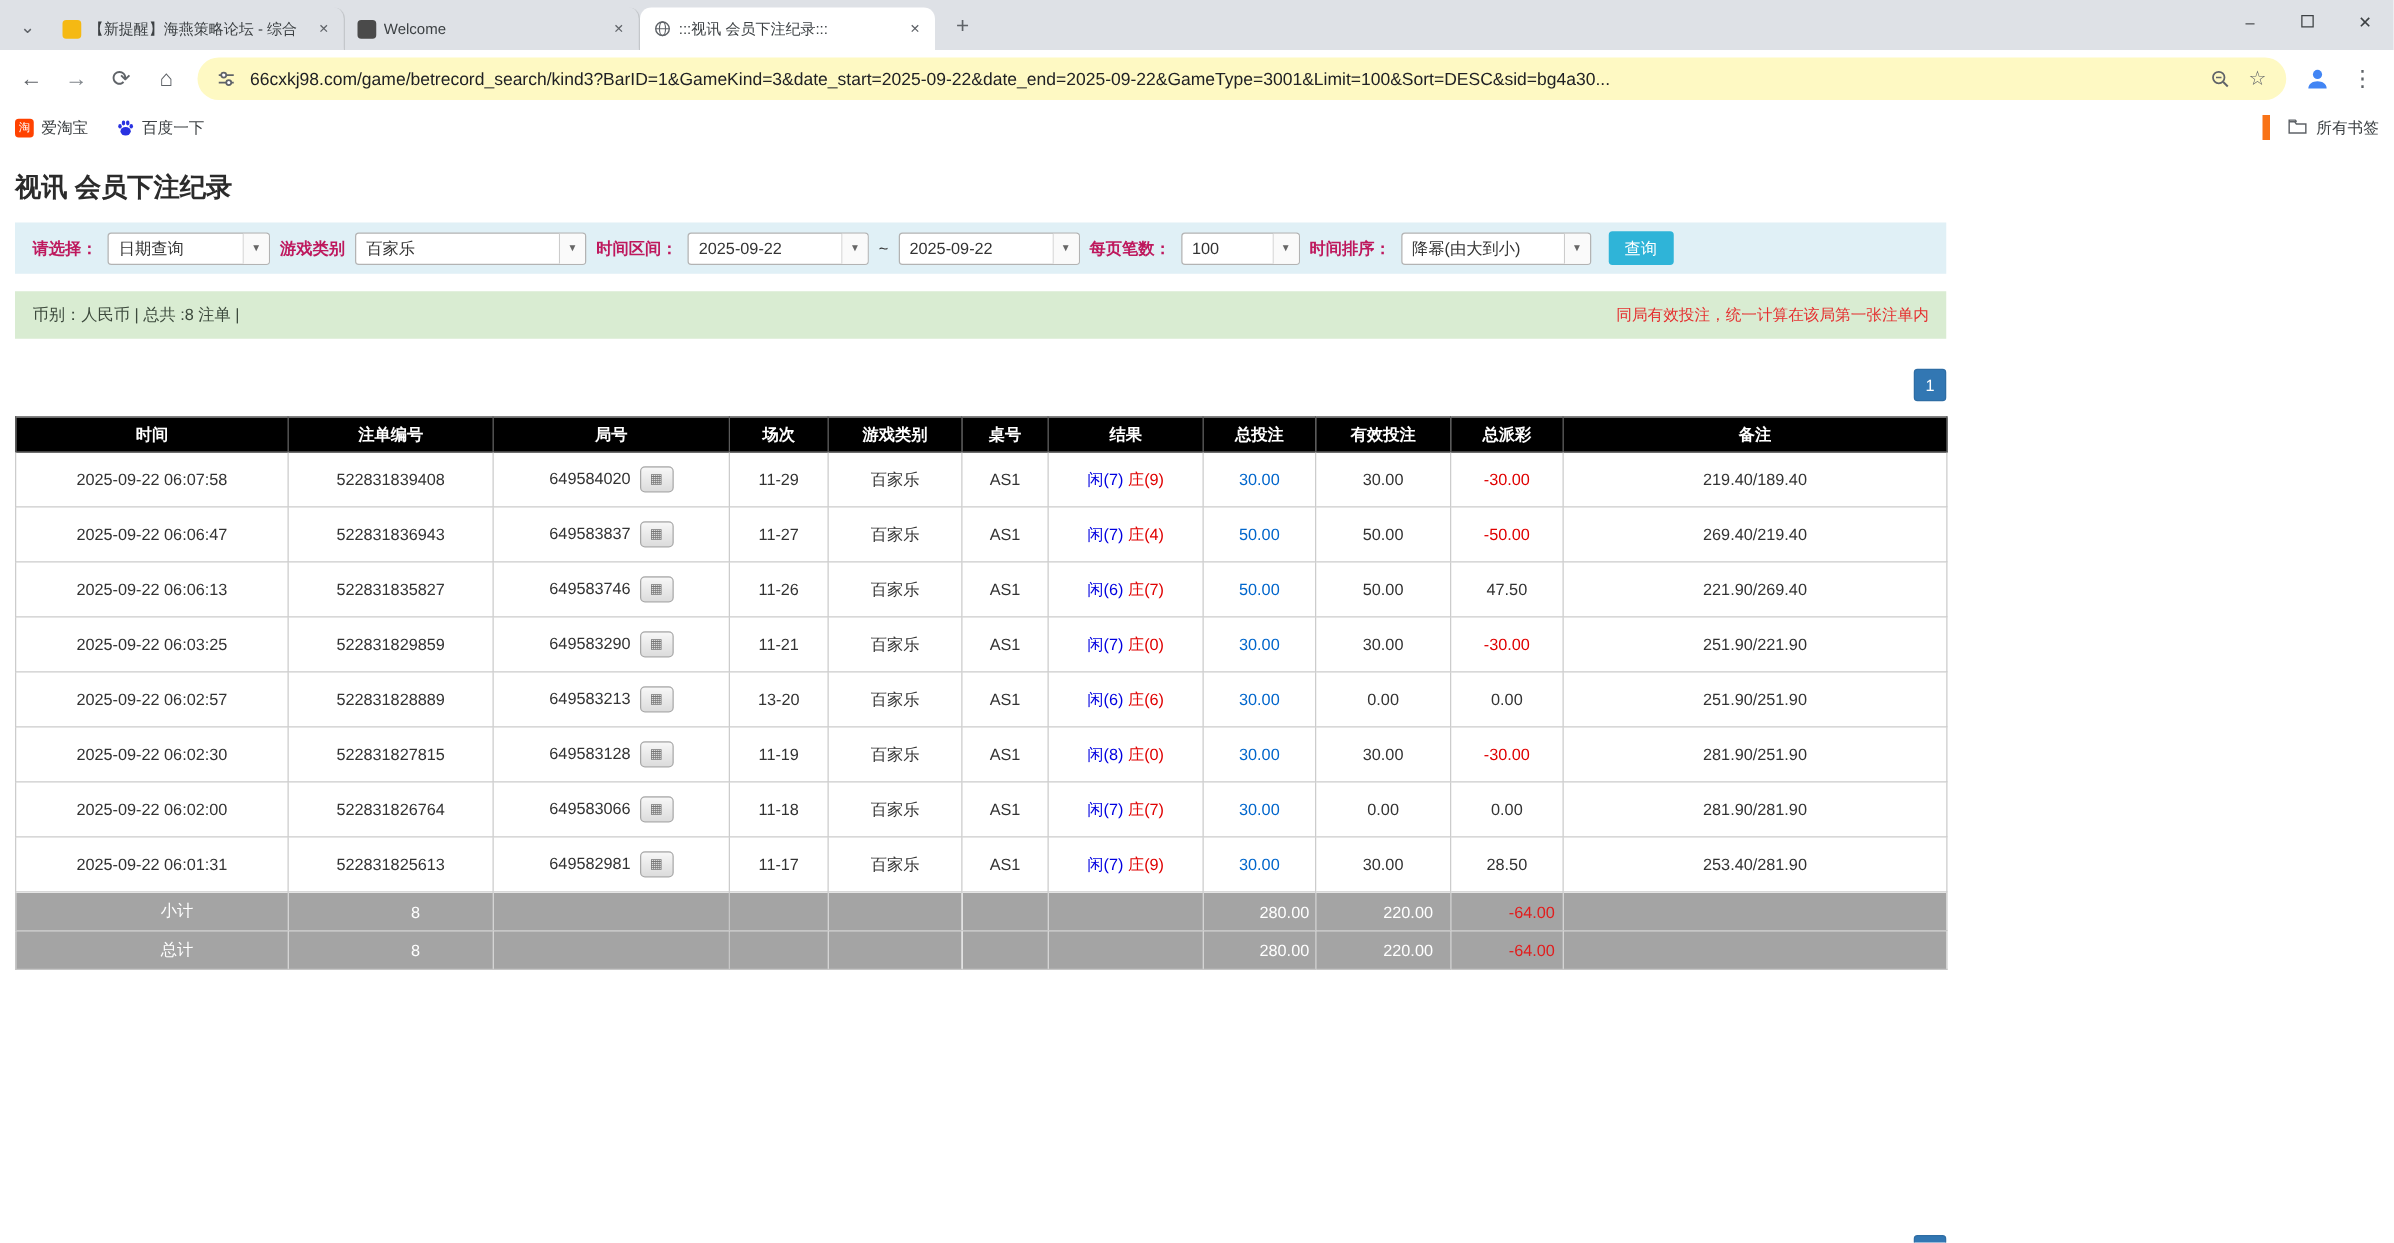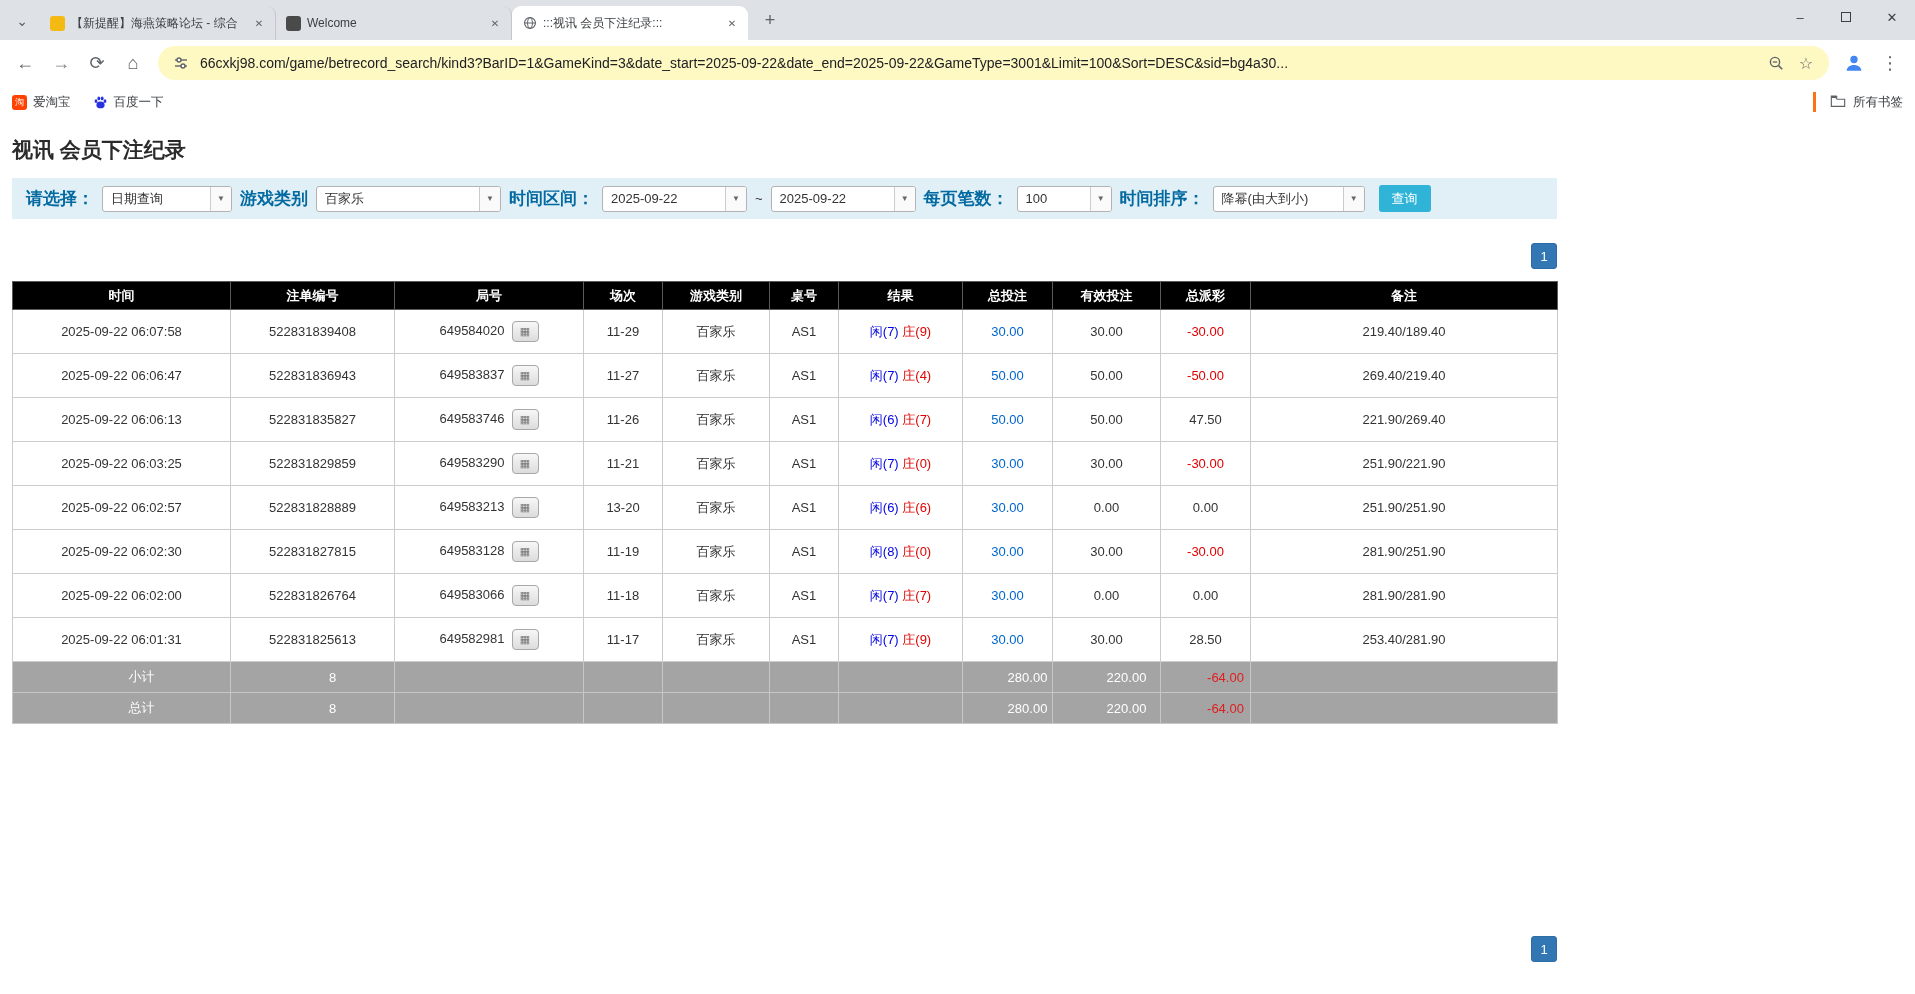--- a/index.html
+++ b/index.html
@@ -31,28 +31,28 @@
   .nav-icon { width:34px; height:34px; border-radius:50%; display:flex; align-items:center; justify-content:center; color:#5f6368; font-size:18px; flex:none; }
   .nav-icon.fwd { color:#80868b; }
   .omnibox { flex:1; height:34px; background:#fef9c3; border-radius:17px; display:flex; align-items:center; padding:0 12px; margin:0 6px; gap:8px; min-width:0; }
   .url-text { flex:1; font-size:14px; color:#202124; white-space:nowrap; overflow:hidden; }
   .omni-icon { width:22px; height:22px; display:flex; align-items:center; justify-content:center; color:#5f6368; font-size:16px; flex:none; }
 
   .bookmarks-bar { height:32px; background:#fff; display:flex; align-items:center; padding:0 12px; gap:22px; }
   .bookmark { display:flex; align-items:center; gap:6px; font-size:12.5px; color:#3c4043; }
   .fav { width:15px; height:15px; display:flex; align-items:center; justify-content:center; flex:none; }
   .fav.taobao { background:#ff4200; border-radius:3px; color:#fff; font-size:9px; }
-  .bookmarks-right { margin-left:auto; display:flex; align-items:center; gap:7px; font-size:12.5px; color:#3c4043; border-left:3px solid #f97316; padding-left:14px; height:20px; }
+  .bookmarks-right { margin-left:auto; display:flex; align-items:center; gap:7px; font-size:12.5px; color:#3c4043; border-left:6px solid #f97316; padding-left:14px; height:20px; }
 
   
   .content { padding:0 0 0 12px; }
   h1.page-title { font-size:21px; font-weight:bold; color:#2b2b2b; margin:18px 0 14px 0; }
 
   .filter-bar { width:1545px; background:#e0f0f6; padding:7px 14px; display:flex; align-items:center; gap:8px; }
-  .flabel { color:#0369a1; font-weight:bold; font-size:17px; white-space:nowrap; }
+  .flabel { color:#be185d; font-weight:bold; font-size:13px; white-space:nowrap; }
   .combo { background:#fff; border:1px solid #b3b3b3; border-radius:3px; height:26px; display:inline-flex; align-items:stretch; }
   .combo-value { padding:0 8px; font-size:13px; color:#333; display:flex; align-items:center; flex:1; white-space:nowrap; overflow:hidden; }
   .combo-arrow { width:21px; border-left:1px solid #ccc; background:#fafafa; color:#666; font-size:8px; display:flex; align-items:center; justify-content:center; border-radius:0 2px 2px 0; }
   .w130 { width:130px; } .w185 { width:185px; } .w145 { width:145px; } .w95 { width:95px; } .w150 { width:152px; }
   .tilde { font-size:13px; color:#333; }
   .search-btn { background:#2fb4d8; color:#fff; border:0; border-radius:3px; height:27px; padding:0 13px; font-size:13px; margin-left:6px; cursor:pointer; }
 
   .info-bar { width:1545px; background:#d9ecd2; margin-top:14px; padding:10px 14px; display:flex; justify-content:space-between; align-items:center; font-size:13px; }
   .info-left { color:#3d4a3d; }
   .info-right { color:#e53030; font-size:12.5px; }
@@ -214,20 +214,24 @@
 
     <span class="flabel">时间排序：</span>
     <div class="combo w150">
       <span class="combo-value">降幂(由大到小)</span>
       <span class="combo-arrow">▼</span>
     </div>
 
     <button class="search-btn">查询</button>
   </div>
 
+  <div class="info-bar">
+    <span class="info-left">币别：人民币 | 总共 :8 注单 |</span>
+    <span class="info-right">同局有效投注，统一计算在该局第一张注单内</span>
+  </div>
 
   <div class="pagination top">
     <span class="page-btn">1</span>
   </div>
 
   <table class="records">
     <colgroup>
       <col style="width:218px">
         <col style="width:164px">
         <col style="width:189px">

